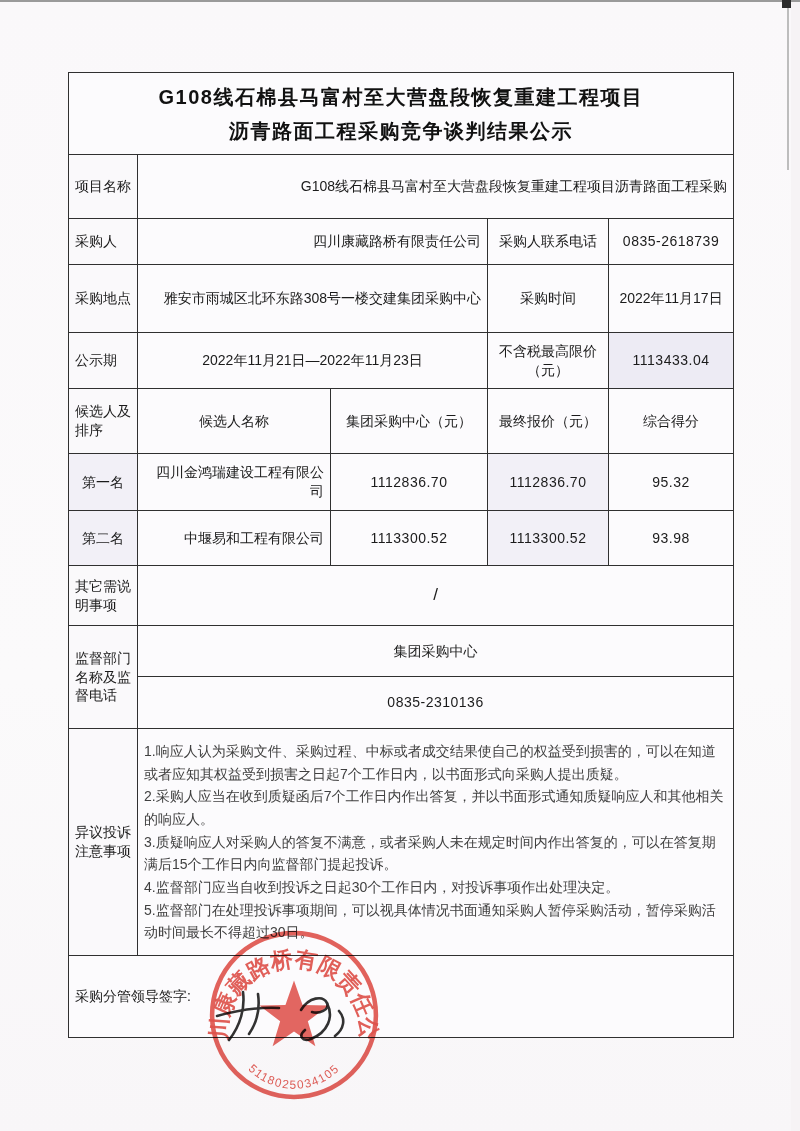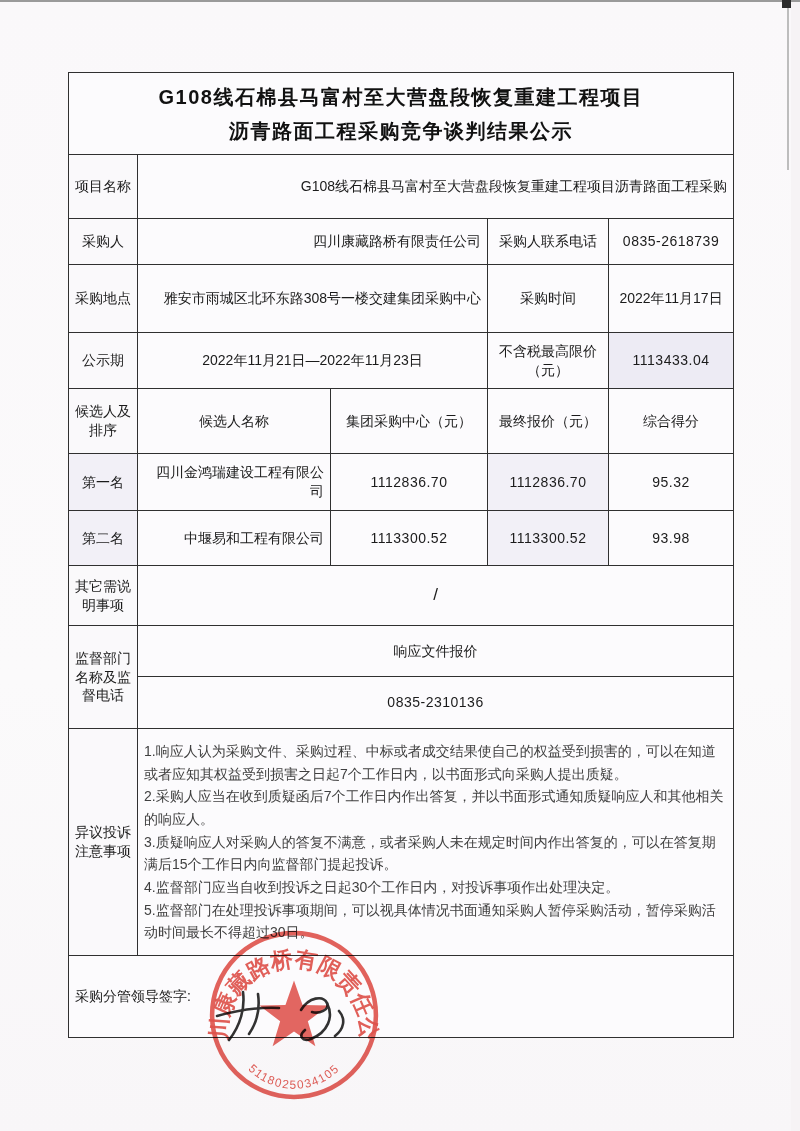--- a/index.html
+++ b/index.html
@@ -38,21 +38,21 @@
   tr.h-r6{height:57px;padding-left:47px;}
   tr.h-r7{height:55px;}
   tr.h-r8{height:60px;}
   tr.h-r9a{height:51px;}
   tr.h-r9b{height:52px;}
   tr.h-r10{height:227px;}
   tr.h-r11{height:82px;margin-left:40px;}
 
   td.title-cell{text-align:center;vertical-align:middle;background:#fcfbfd;}
   .title-line{font-weight:bold;font-size:20px;letter-spacing:1.5px;line-height:34px;color:#111;}
-  td.lab{text-align:center;background:#faf9fb;}
+  td.lab{text-align:left;background:#faf9fb;}
   td.val-left{text-align:right;background:#fcfbfd;}
   td.val-center{text-align:center;background:#fcfbfd;}
   td.tint{background:#edebf4;}
   td.tint2{background:#f2f0f7;}
   td.num{text-align:center;letter-spacing:0.5px;font-size:14.5px;}
   td.objection-cell{vertical-align:middle;padding:8px 10px;background:#fcfbfd;}
   .obj-item{font-size:14px;line-height:1.62;text-align:left;color:#404040;}
   td.sig-cell{vertical-align:middle;text-align:left;padding-left:8px;background:#fcfbfd;font-size:14.5px;}
 
   .stamp{
@@ -141,21 +141,21 @@
       <td class="val-center num">93.98</td>
     </tr>
 
     <tr class="h-r8">
       <td class="lab">其它需说明事项</td>
       <td class="val-center" colspan="4" style="font-size:17px;">/</td>
     </tr>
 
     <tr class="h-r9a">
       <td class="lab" rowspan="2">监督部门名称及监督电话</td>
-      <td class="val-center" colspan="4">响应文件报价</td>
+      <td class="val-center" colspan="4">集团采购中心</td>
     </tr>
     <tr class="h-r9b">
       <td class="val-center num" colspan="4">0835-2310136</td>
     </tr>
 
     <tr class="h-r10">
       <td class="lab">异议投诉注意事项</td>
       <td class="objection-cell" colspan="4">
         <div class="obj-item">1.响应人认为采购文件、采购过程、中标或者成交结果使自己的权益受到损害的，可以在知道或者应知其权益受到损害之日起7个工作日内，以书面形式向采购人提出质疑。</div>
         <div class="obj-item">2.采购人应当在收到质疑函后7个工作日内作出答复，并以书面形式通知质疑响应人和其他相关的响应人。</div>

